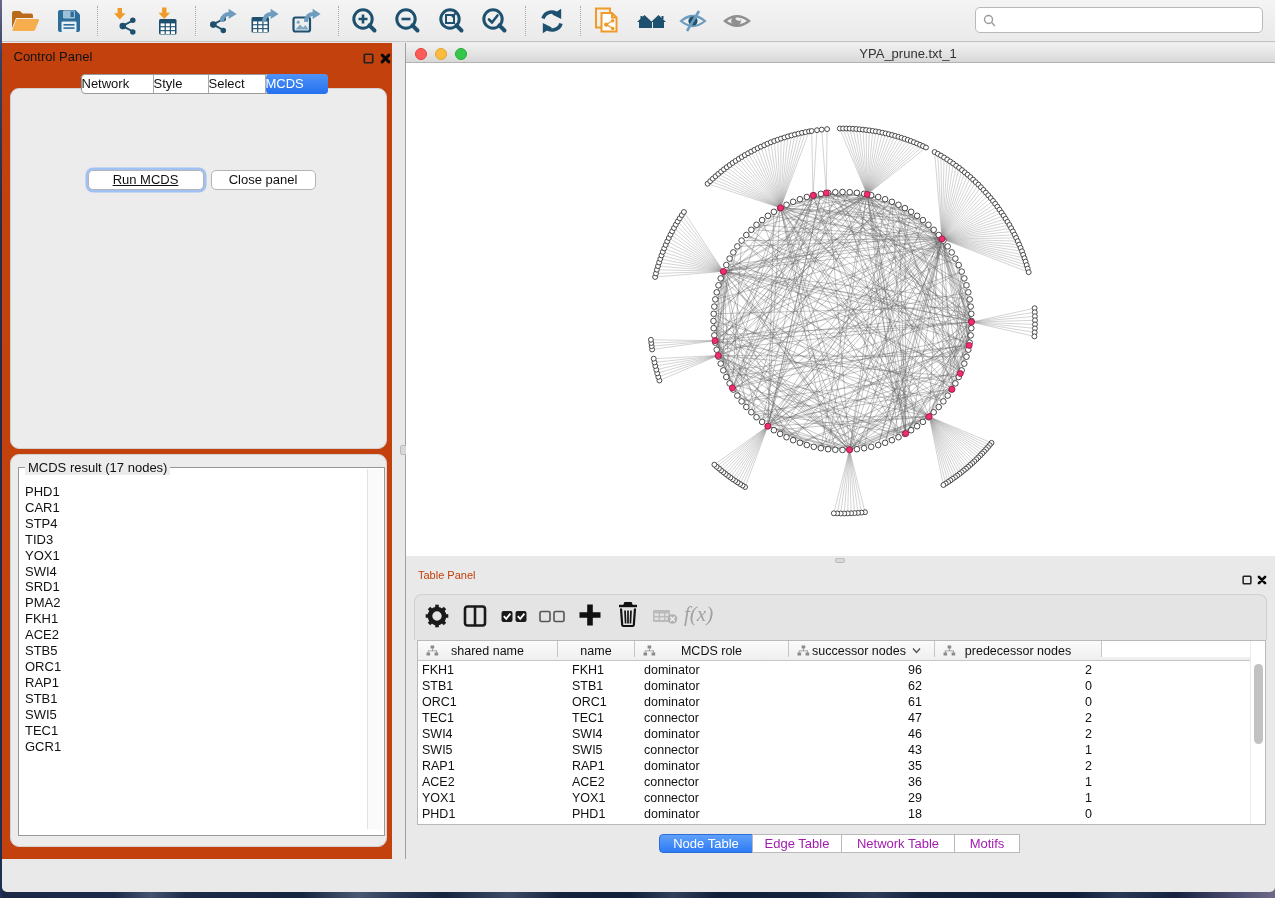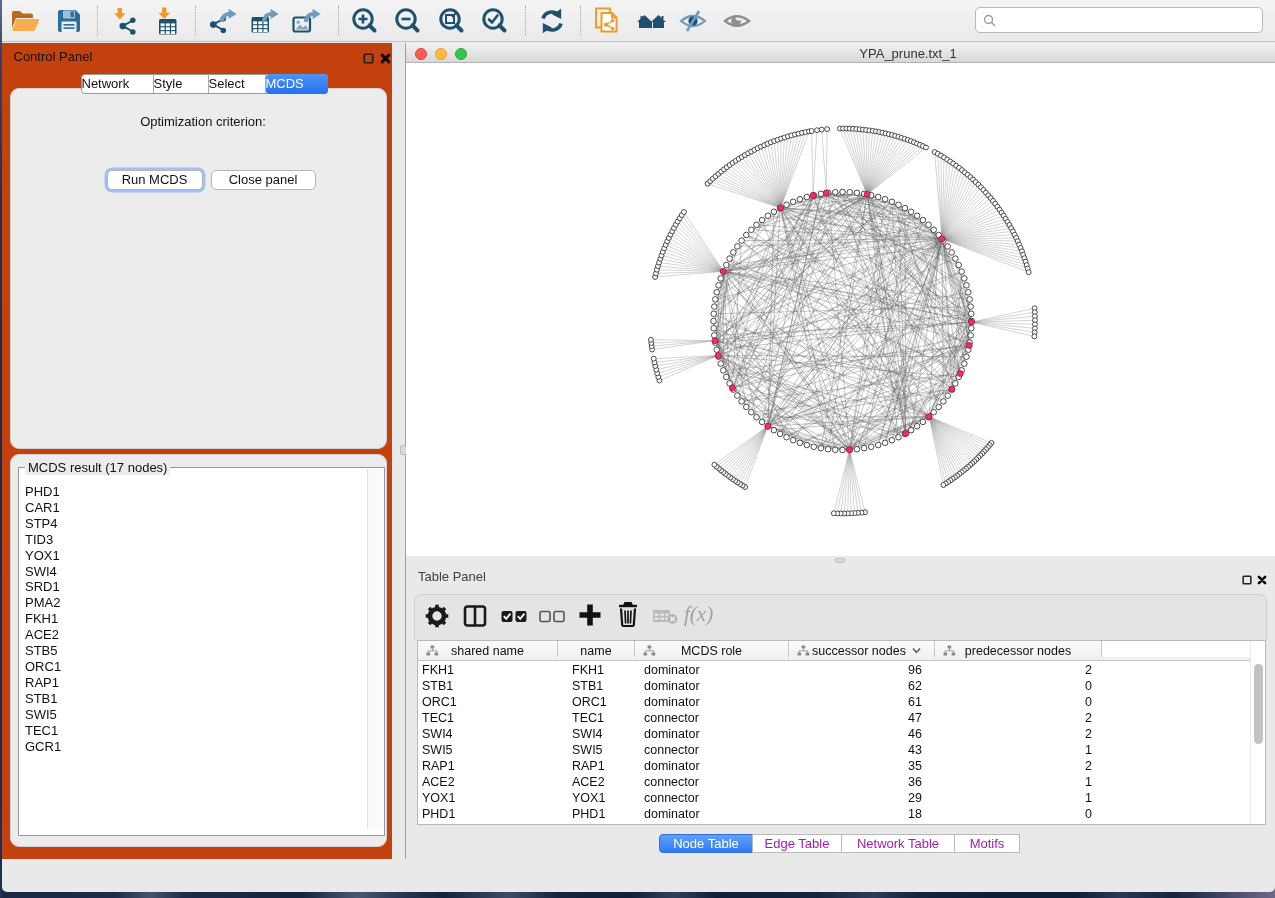--- a/index.html
+++ b/index.html
@@ -34,21 +34,21 @@
 #tabs .tab.sel { background:linear-gradient(#4f93f7,#2470ee); color:#fff; border-radius:4px; margin:-1px -1px 0 0; height:20px; line-height:20px; }
 .panelbox { position:absolute; left:8px; width:377px; background:#ececec;
   border:1px solid #d2d2d2; border-radius:9px; }
 #optlabel { position:absolute; left:10px; top:71px; width:383px; text-align:center; font-size:13px; color:#111; }
 #dropdown { position:absolute; left:43.5px; top:94px; width:313px; height:21px; background:#fff;
   border:1px solid #b4b4b4; border-radius:5px; font-size:13px; color:#111; text-align:center; line-height:19px; }
 #ddcap { position:absolute; right:-1px; top:-1px; width:21px; height:21px; border-radius:5px;
   background:linear-gradient(#5d9bf8,#2569e8); }
 .btn { position:absolute; height:20px; background:#fff; border:1px solid #b4b4b4; border-radius:5px;
   font-size:13px; color:#111; text-align:center; line-height:18px; }
-#runbtn { left:105px; top:127px; width:96px; box-shadow:0 0 0 2.5px rgba(110,165,245,.6); }
+#runbtn { left:86px; top:127px; width:116px; box-shadow:0 0 0 2.5px rgba(110,165,245,.6);text-decoration:underline; }
 #closebtn { left:209px; top:127px; width:105px; }
 
 #fieldset { position:absolute; left:16.5px; top:424px; width:367px; height:369px;
   border:1px solid #989898; background:#fff; }
 #fslegend { position:absolute; left:6px; top:-8px; background:#ececec; padding:0 3px;
   font-size:13px; color:#111; }
 #mlist { position:absolute; left:1px; top:1px; width:348px; height:360px; font-size:13px; color:#111;
   padding:15px 0 0 5px; line-height:15.9px; }
 #mscroll { position:absolute; right:1px; top:1px; width:16px; height:360px; background:#fafafa;
   border-left:1px solid #e2e2e2; }
@@ -64,21 +64,21 @@
 #nettitle .tl { position:absolute; top:4.5px; width:12px; height:12px; border-radius:50%; }
 #nettext { position:absolute; left:0; top:3px; width:1004px; text-align:center;
   font-size:13px; color:#333; }
 #graphwrap { position:absolute; left:0; top:20px; width:869px; height:493px; }
 
 #hsplit { position:absolute; left:404.5px; top:556px; width:869px; height:9px; background:#e9e9e9; }
 #hhandle { position:absolute; left:429px; top:2px; width:10px; height:5px; background:#d8d8d8;
   border:1px solid #bcbcbc; border-radius:2px; }
 
 #tp { position:absolute; left:404.5px; top:565px; width:869px; height:294px; background:#e9e9e9; }
-#tp-title { position:absolute; left:12px; top:4px; font-size:13px; color:#404040; }
+#tp-title { position:absolute; left:12px; top:4px; font-size:11px; color:#c2410c; }
 #tptoolbar { position:absolute; left:8px; top:29px; width:853px; height:46px; background:#e4e4e4;
   border:1px solid #d0d0d0; border-radius:8px 8px 0 0; border-bottom:none; }
 #ttable { position:absolute; left:11px; top:75px; width:849px; height:185px; background:#fff;
   border:1px solid #b9b9b9; }
 #thead { position:absolute; left:0; top:0; width:833px; height:20px;
   background:linear-gradient(#fbfbfb,#efefef); border-bottom:1px solid #c6c6c6; }
 .hcell { position:absolute; top:0; height:16px; border-right:1px solid #c6c6c6;
   font-size:12.5px; color:#111; text-align:center; line-height:20px; }
 .trow { position:absolute; left:0; width:833px; height:16px; font-size:12.5px; color:#111; }
 .trow div { position:absolute; top:0; line-height:16px; }
@@ -268,21 +268,20 @@
           <path d="M2.5 2.5 L10.5 10.5 M10.5 2.5 L2.5 10.5" stroke="#0a0a0a" stroke-width="3.4" stroke-linecap="round"></path>
         </svg></div>
     <div id="tabs">
       <div class="tab" style="width:72px">Network</div>
         <div class="tab" style="width:55px">Style</div>
         <div class="tab" style="width:57px">Select</div>
         <div class="tab sel" style="width:62px">MCDS</div>
     </div>
     <div class="panelbox" style="top:45px; height:361px;"></div>
     <div class="panelbox" style="top:411px; height:393px;"></div>
-    <div id="optlabel">Optimization criterion:</div>
     <div class="btn" id="runbtn">Run MCDS</div>
     <div class="btn" id="closebtn">Close panel</div>
     <div id="fieldset">
       <div id="fslegend">MCDS result (17 nodes)</div>
       <div id="mlist">PHD1<br>CAR1<br>STP4<br>TID3<br>YOX1<br>SWI4<br>SRD1<br>PMA2<br>FKH1<br>ACE2<br>STB5<br>ORC1<br>RAP1<br>STB1<br>SWI5<br>TEC1<br>GCR1</div>
       <div id="mscroll"></div>
     </div>
   </div>
 
   <div id="vsplit">

